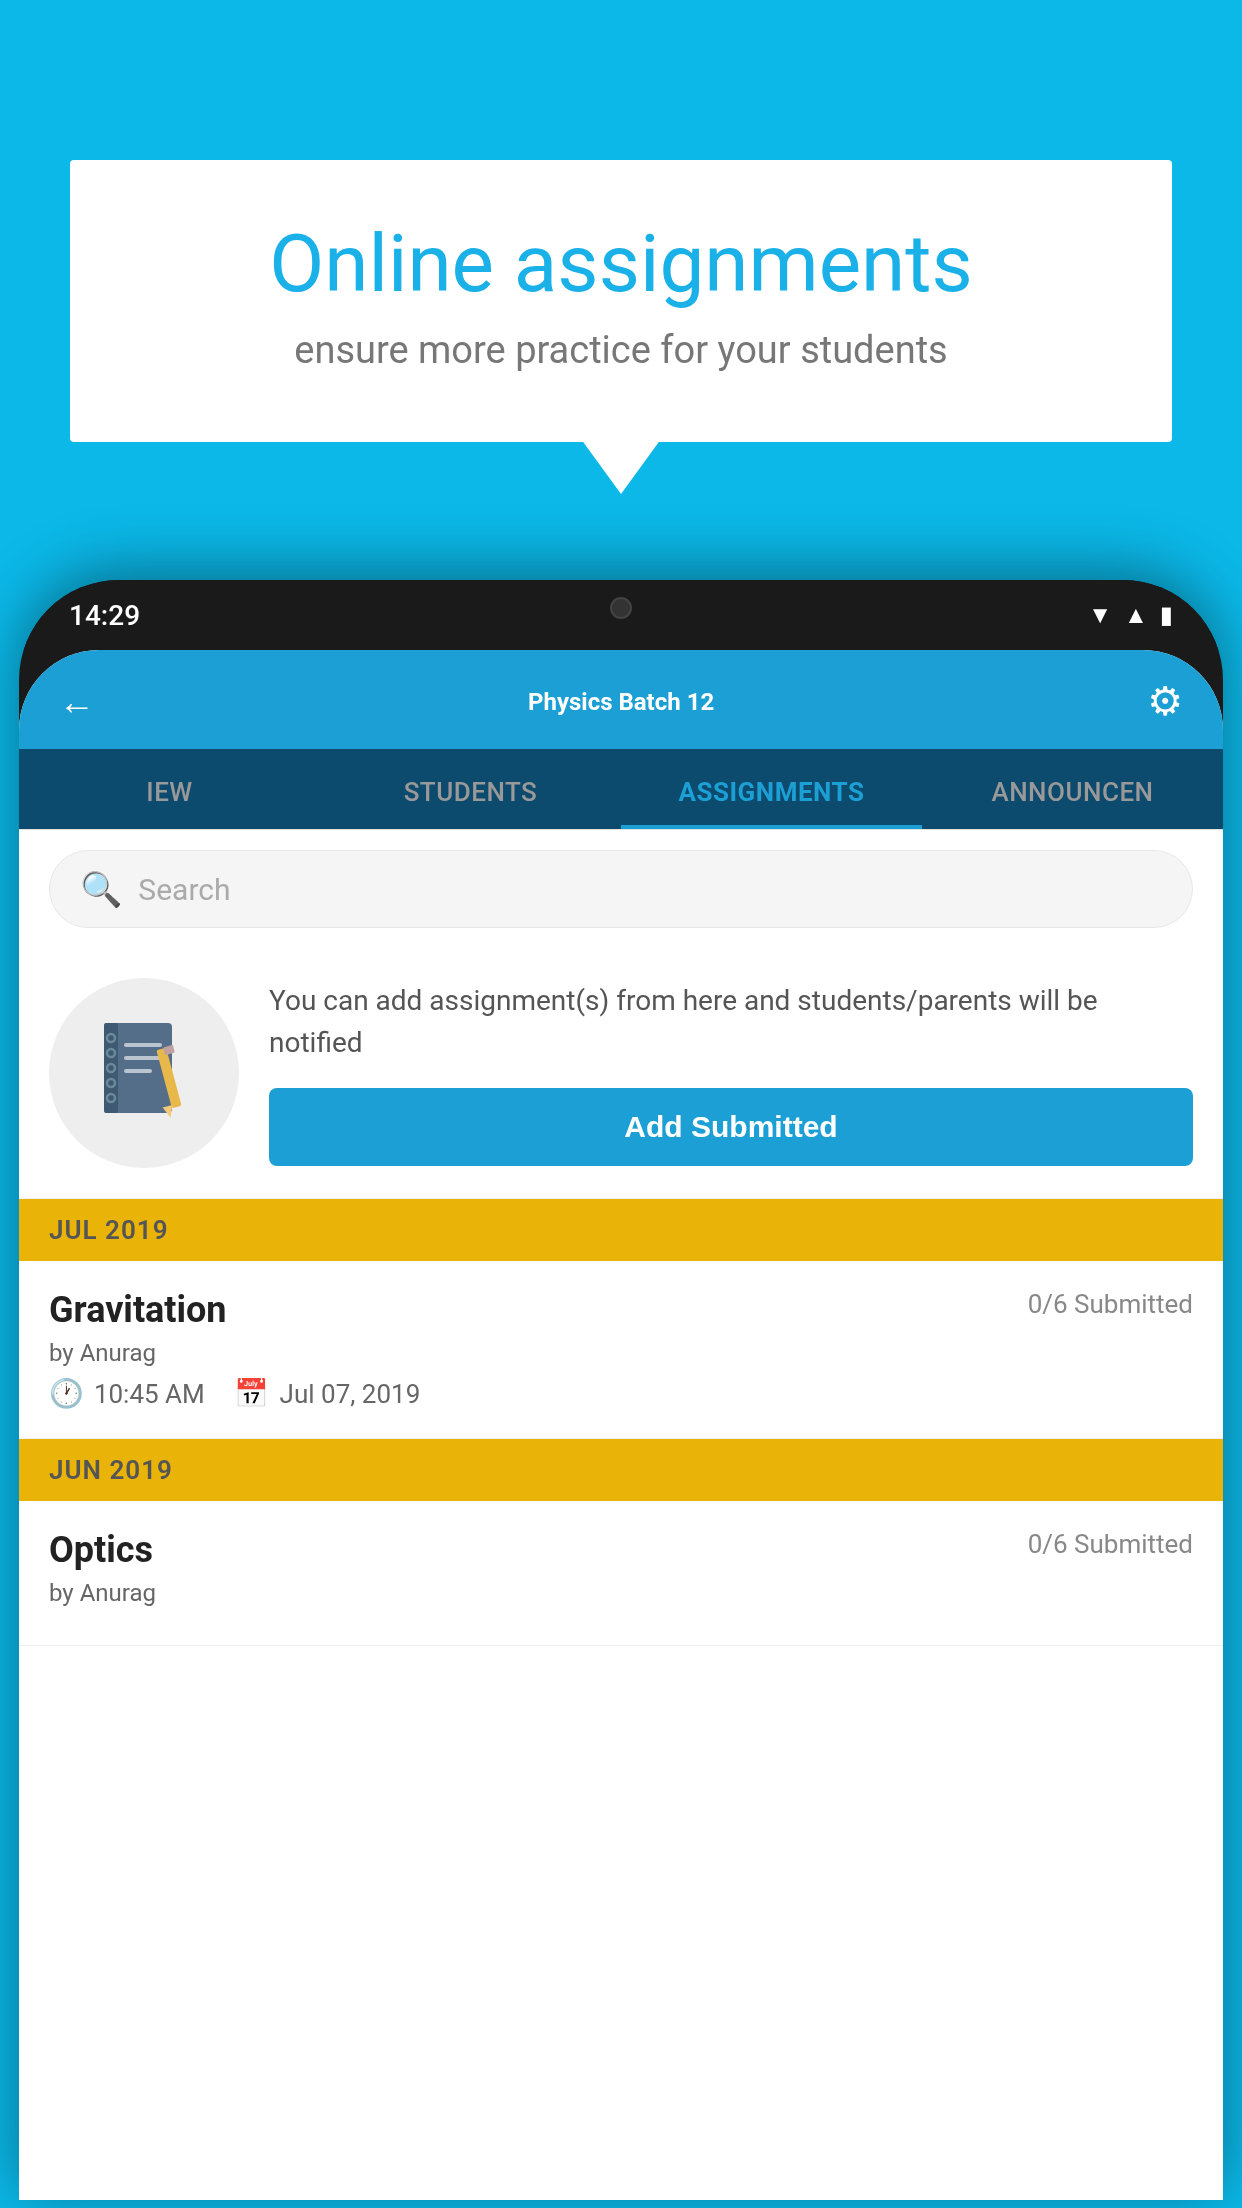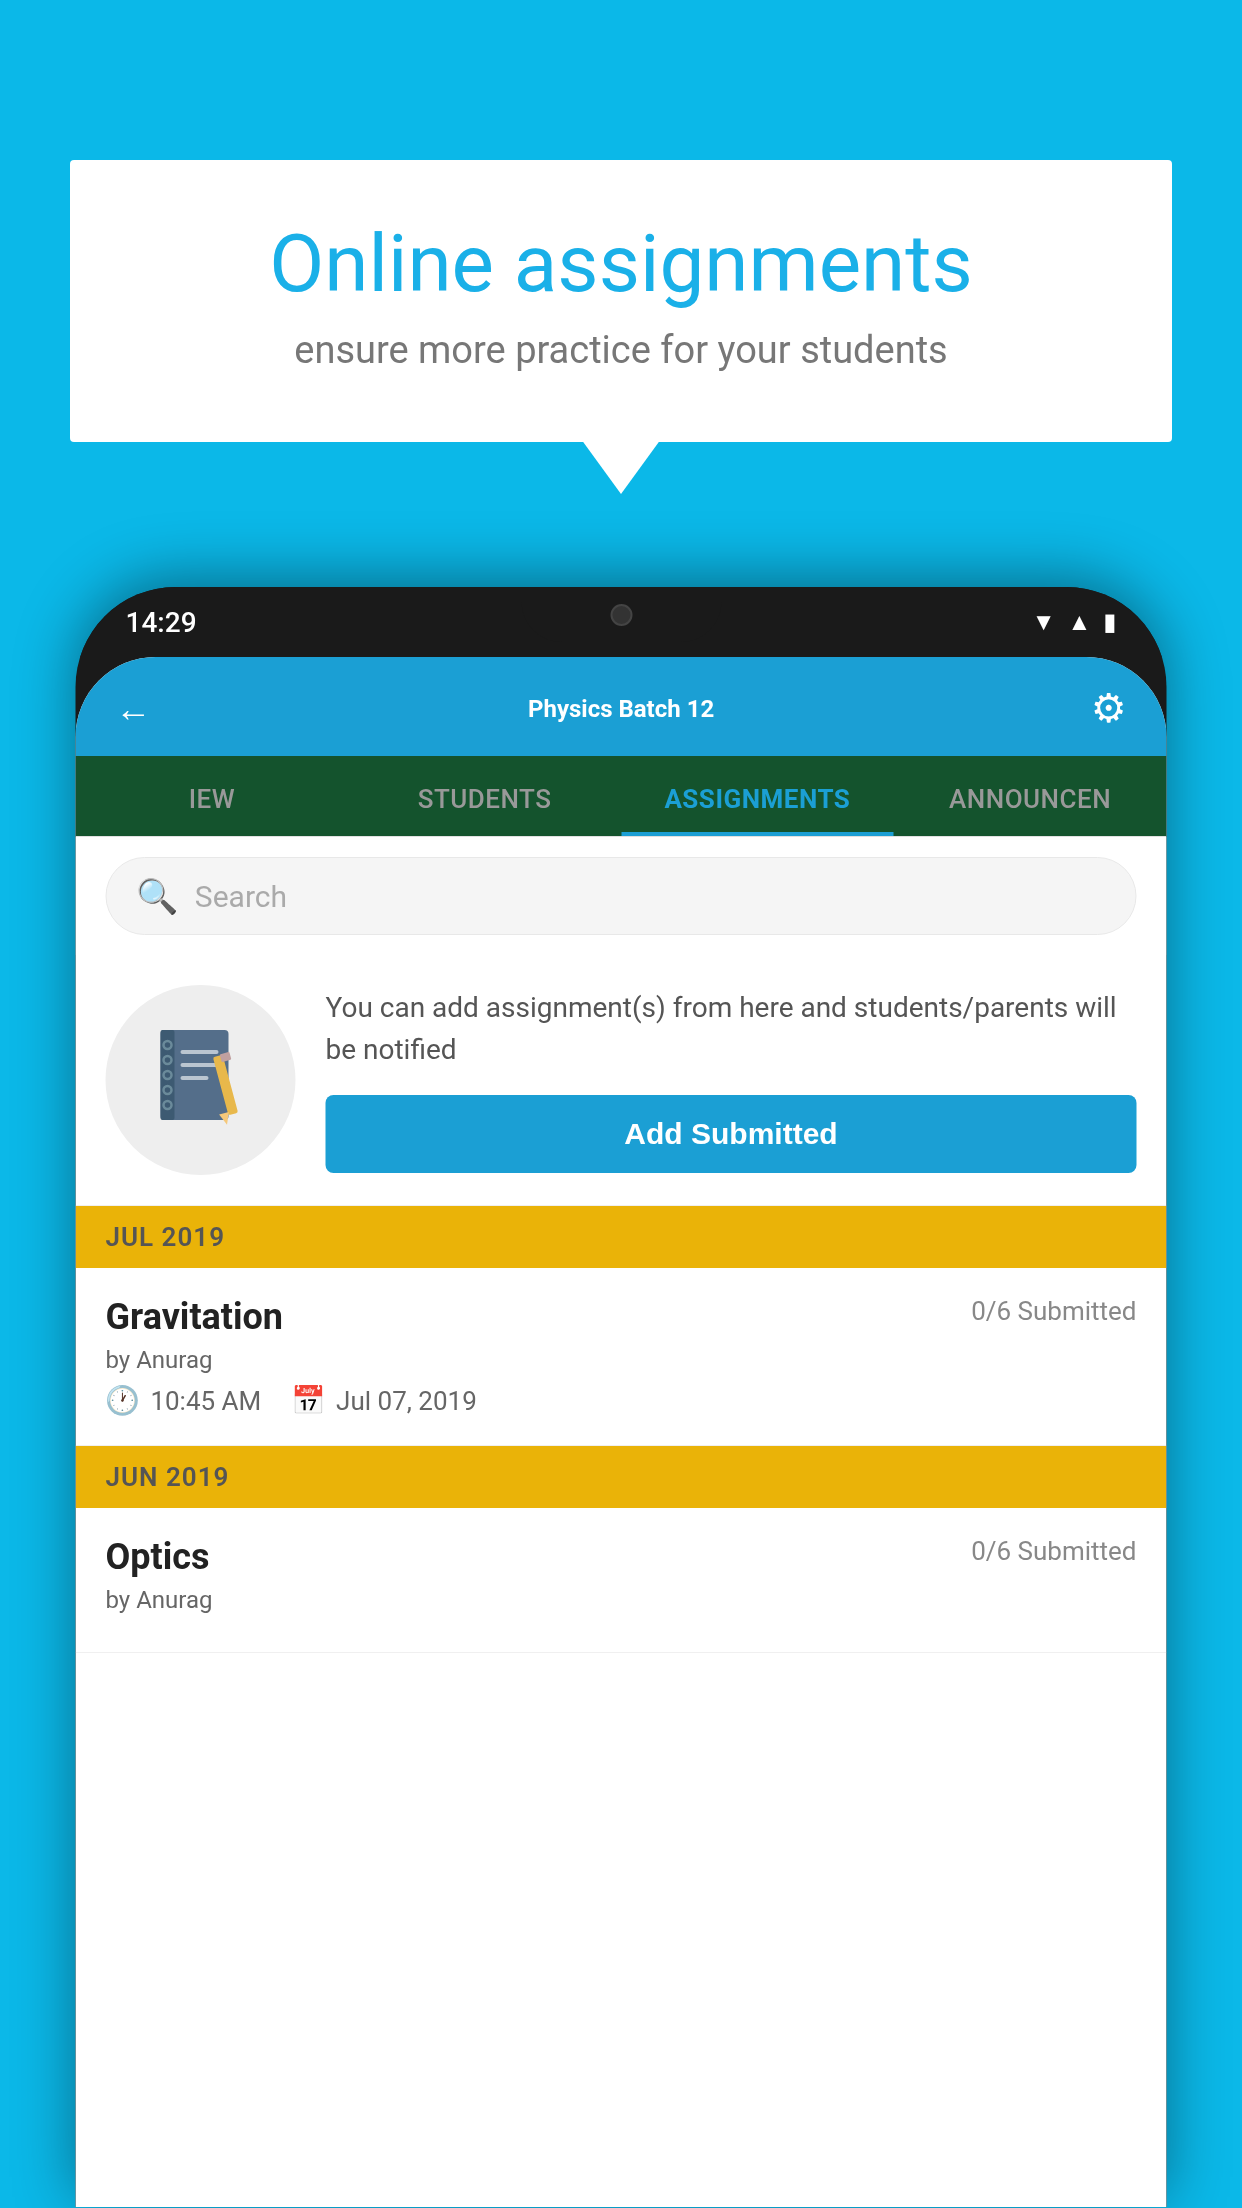--- a/index.html
+++ b/index.html
@@ -52,24 +52,24 @@
 
     .speech-bubble .subtitle {
       font-size: 38px;
       color: #777;
       font-weight: 400;
     }
 
     
     .phone-frame {
       position: absolute;
-      bottom: 1px;
+      bottom: 8px;
       left: 50%;
       transform: translateX(-50%);
-      width: 1091px;
+      width: 1204px;
       height: 1620px;
       background: #1a1a1a;
       border-radius: 100px 100px 0 0;
       overflow: hidden;
       box-shadow: 0 -10px 60px rgba(0,0,0,0.4);
     }
 
     
     .phone-notch-bar {
       background: #1a1a1a;
@@ -165,21 +165,21 @@
 
     .header-gear {
       color: white;
       font-size: 40px;
     }
 
     
     .tabs-bar {
       display: flex;
       border-bottom: 1px solid #e0e0e0;
-      background: #14532d;
+      background: #0c4a6e;
       flex-shrink: 0;
     }
 
     .tab-item {
       flex: 1;
       text-align: center;
       padding: 28px 10px 22px;
       font-size: 26px;
       font-weight: 500;
       color: #999;

